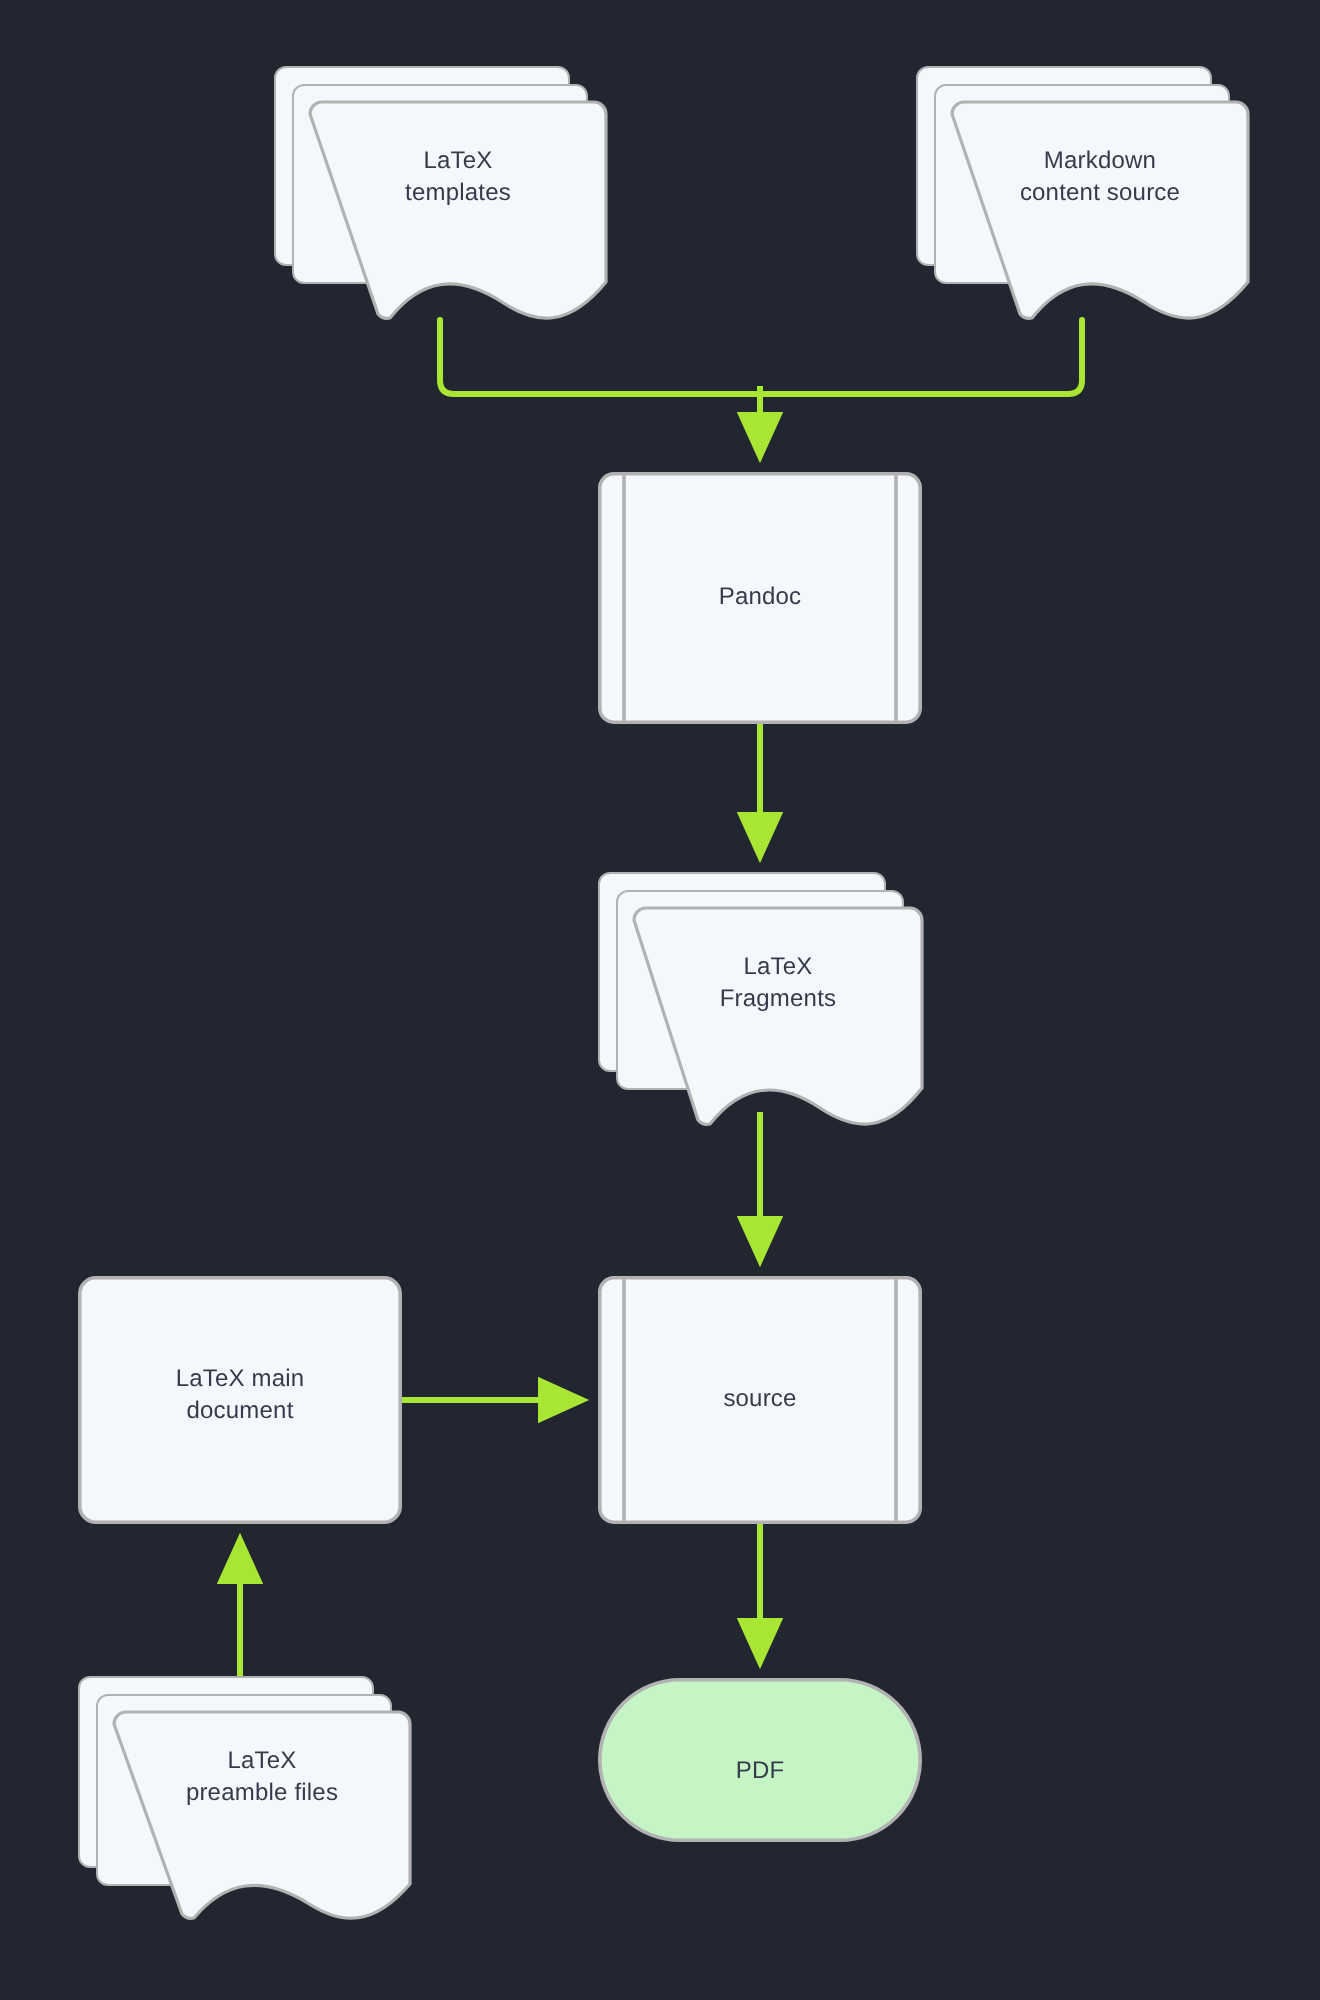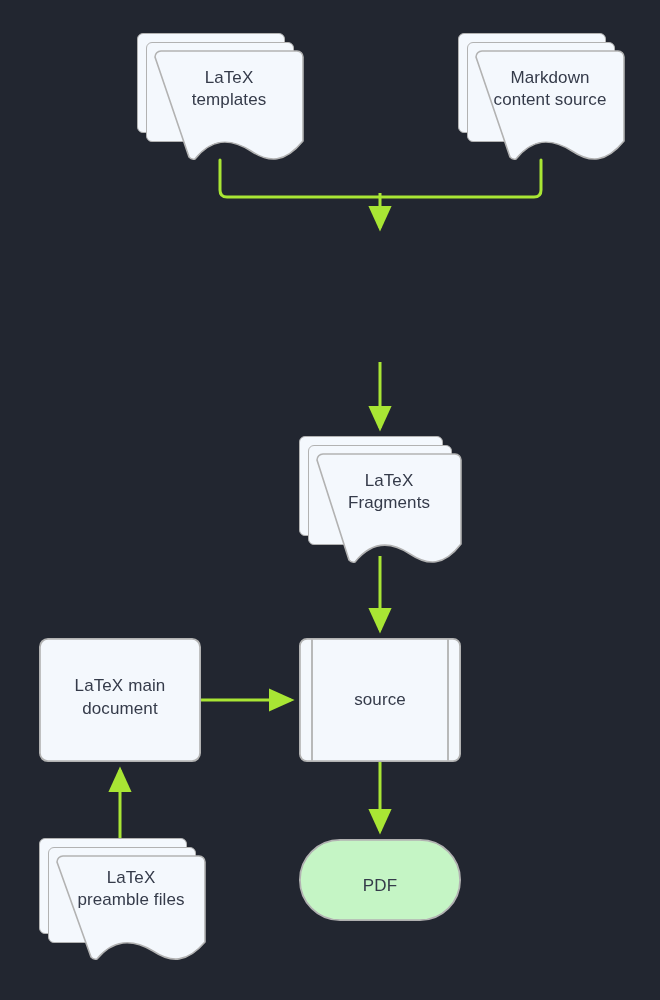--- a/index.html
+++ b/index.html
@@ -39,21 +39,21 @@
   .node-label {
     position: absolute;
     left: 0; top: 0;
     width: 100%;
     height: 100%;
     display: flex;
     align-items: center;
     justify-content: center;
     text-align: center;
     color: #353b4a;
-    font-size: 17px;
+    font-size: 12px;
     line-height: 1.32;
     letter-spacing: 0.1px;
     white-space: pre-line;
     pointer-events: none;
   }
   .doc-stack-back {
     position: absolute;
     box-sizing: border-box;
     background: #f4f8fd;
     border: 1.6px solid #b2b2b2;
@@ -108,20 +108,28 @@
     <svg class="node-svg" width="166" height="132" viewBox="0 0 166 132">
       <path d="M18,24 a6,6 0 0 1 6,-6 h136 a6,6 0 0 1 6,6 v84
                c-18,22 -34,22 -52,10
                c-22,-14 -40,-12 -56,8
                a6,6 0 0 1 -6,-2 z" fill="#f4f8fd" stroke="#b2b2b2" stroke-width="1.6" stroke-linejoin="round"></path>
     </svg>
     <div class="node-label" style="top:-10px; left:9px;">Markdown
 content source</div>
   </div>
 
+  <div class="node" style="left:299px; top:236px; width:162px; height:126px;">
+    <svg class="node-svg" width="162" height="126" viewBox="0 0 162 126">
+      <rect x="0.9" y="0.9" width="160.2" height="124.2" rx="7" ry="7" fill="#f4f8fd" stroke="#b2b2b2" stroke-width="1.8"></rect>
+      <line x1="13" y1="1.5" x2="13" y2="124.5" stroke="#b2b2b2" stroke-width="1.8"></line>
+      <line x1="149" y1="1.5" x2="149" y2="124.5" stroke="#b2b2b2" stroke-width="1.8"></line>
+    </svg>
+    <div class="node-label">Pandoc</div>
+  </div>
 
   <div class="node" style="left:299px; top:436px; width:162px; height:132px;">
     <div class="doc-stack-back" style="left:0px; top:0px; width:144px; height:100px;"></div>
     <div class="doc-stack-back" style="left:9px; top:9px; width:144px; height:100px;"></div>
     <svg class="node-svg" width="162" height="132" viewBox="0 0 162 132">
       <path d="M18,24 a6,6 0 0 1 6,-6 h132 a6,6 0 0 1 6,6 v84
                c-17,22 -33,22 -51,10
                c-21,-14 -39,-12 -55,8
                a6,6 0 0 1 -6,-2 z" fill="#f4f8fd" stroke="#b2b2b2" stroke-width="1.6" stroke-linejoin="round"></path>
     </svg>

